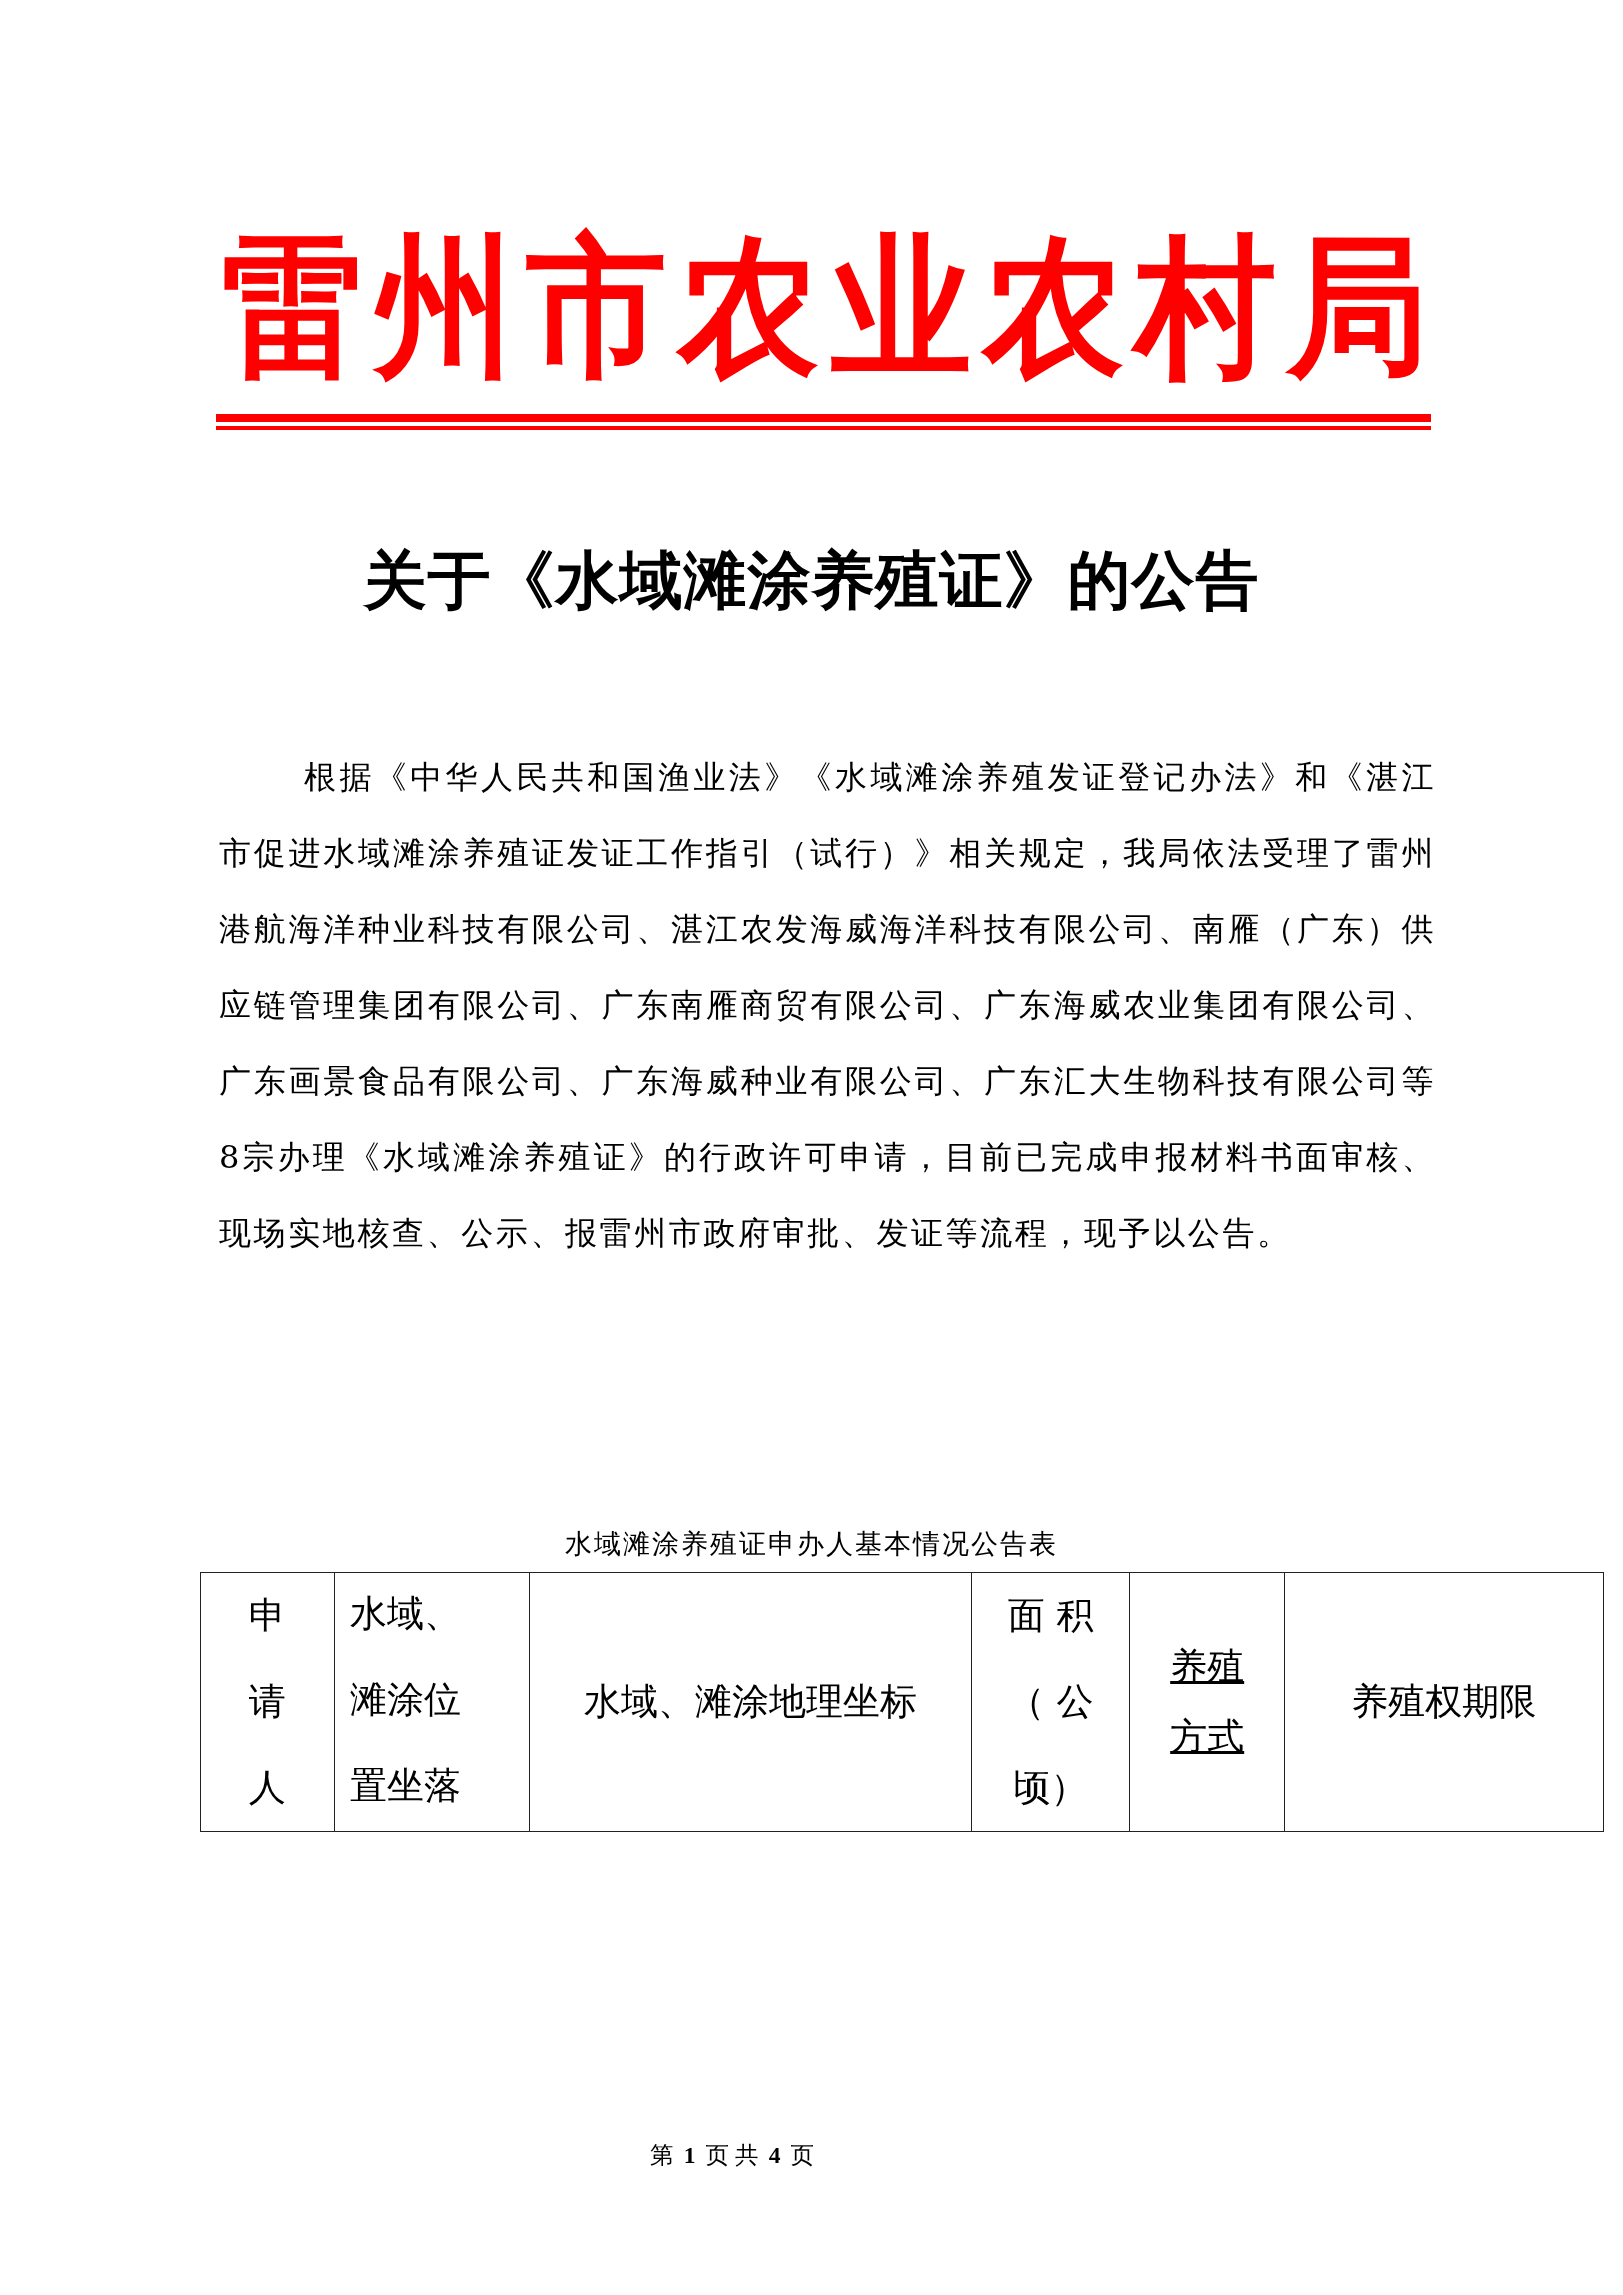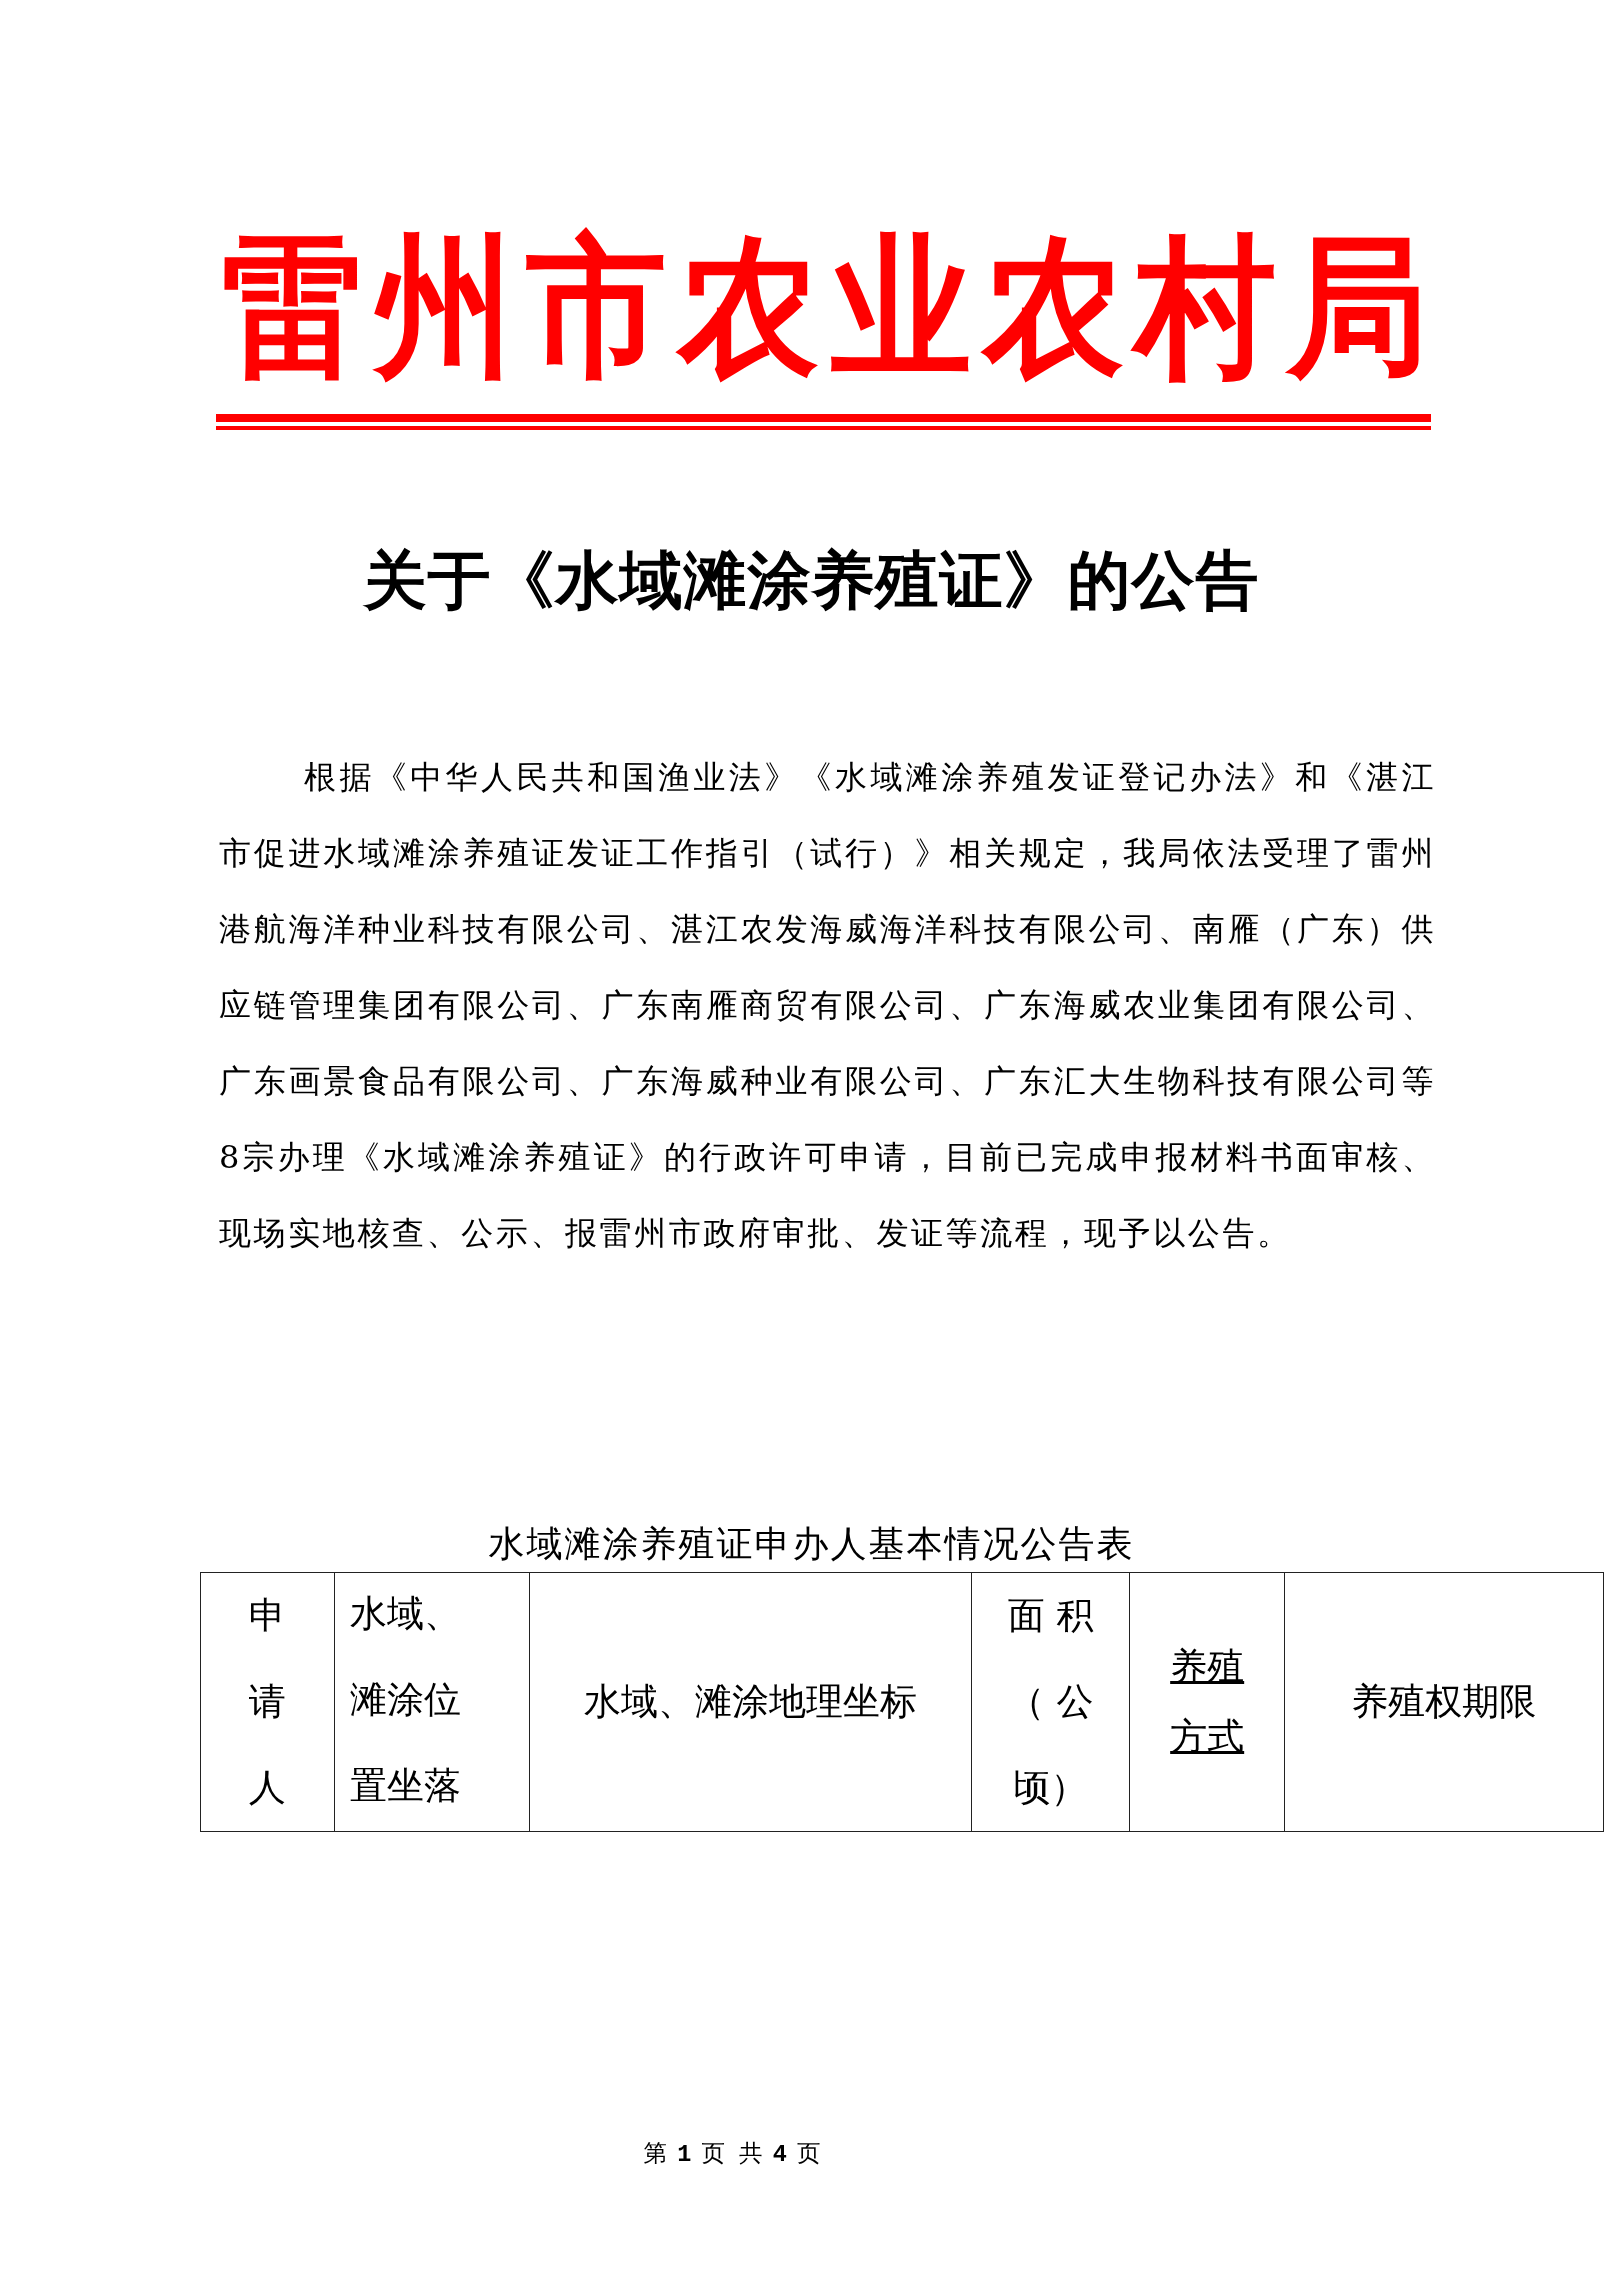--- a/index.html
+++ b/index.html
@@ -17,37 +17,37 @@
     .rule-thin  { position: absolute; left: 216px; top: 426px; width: 1215px; height: 4.1px;  background: #FF0000; }
 
     .doc-title { position: absolute; left: 0; width: 1623px; top: 544px; text-align: center;
                  font-size: 63px; line-height: 72px; font-weight: bold; letter-spacing: 1px; }
 
     .body-text { position: absolute; left: 219px; top: 739px; width: 1217px;
                  font-size: 32px; line-height: 76px; text-align: justify; letter-spacing: 2.6px;
                  text-indent: 85px; }
 
     .table-caption { position: absolute; left: 0; width: 1623px; top: 1521px; text-align: center;
-                     font-size: 36px; line-height: 46px; letter-spacing: 2px; }
+                     font-size: 27px; line-height: 46px; letter-spacing: 2px; }
 
     table.info { position: absolute; left: 200px; top: 1572px; border-collapse: collapse;
                  width: 1212px; height: 259px; table-layout: fixed; }
     table.info th { border: 1.5px solid #222; font-weight: normal; font-size: 37px; line-height: 70px;
                     vertical-align: middle; padding: 0 15.3px; }
     .col1 { width: 102px; text-align: center; }
     .col2 { width: 164px; text-align: left; font-family: Liberation Mono, monospace; }
     .col3 { width: 410px; text-align: center; margin-top: 48px; }
     .col4 { width: 127px; text-align: center; }
     .col5 { width: 123px; text-align: center; text-decoration: underline; }
     .col6 { width: 287px; }
     .stack span { display: block; }
     .stack-narrow { line-height: 86px !important; }
 
     .footer { position: absolute; left: 0; width: 1464px; top: 2137px; text-align: center;
-              font-size: 23.5px; line-height: 36px; font-family: Liberation Mono, monospace; }
+              font-size: 23.5px; line-height: 36px; font-family: Liberation Serif, serif; }
     .footer span { margin: 0 5.1px; }
     .footer .num { font-weight: bold; }
   </style>
 </head>
 <body>
 
 <div class="page">
 
   <div class="masthead">
     <span>雷</span>

